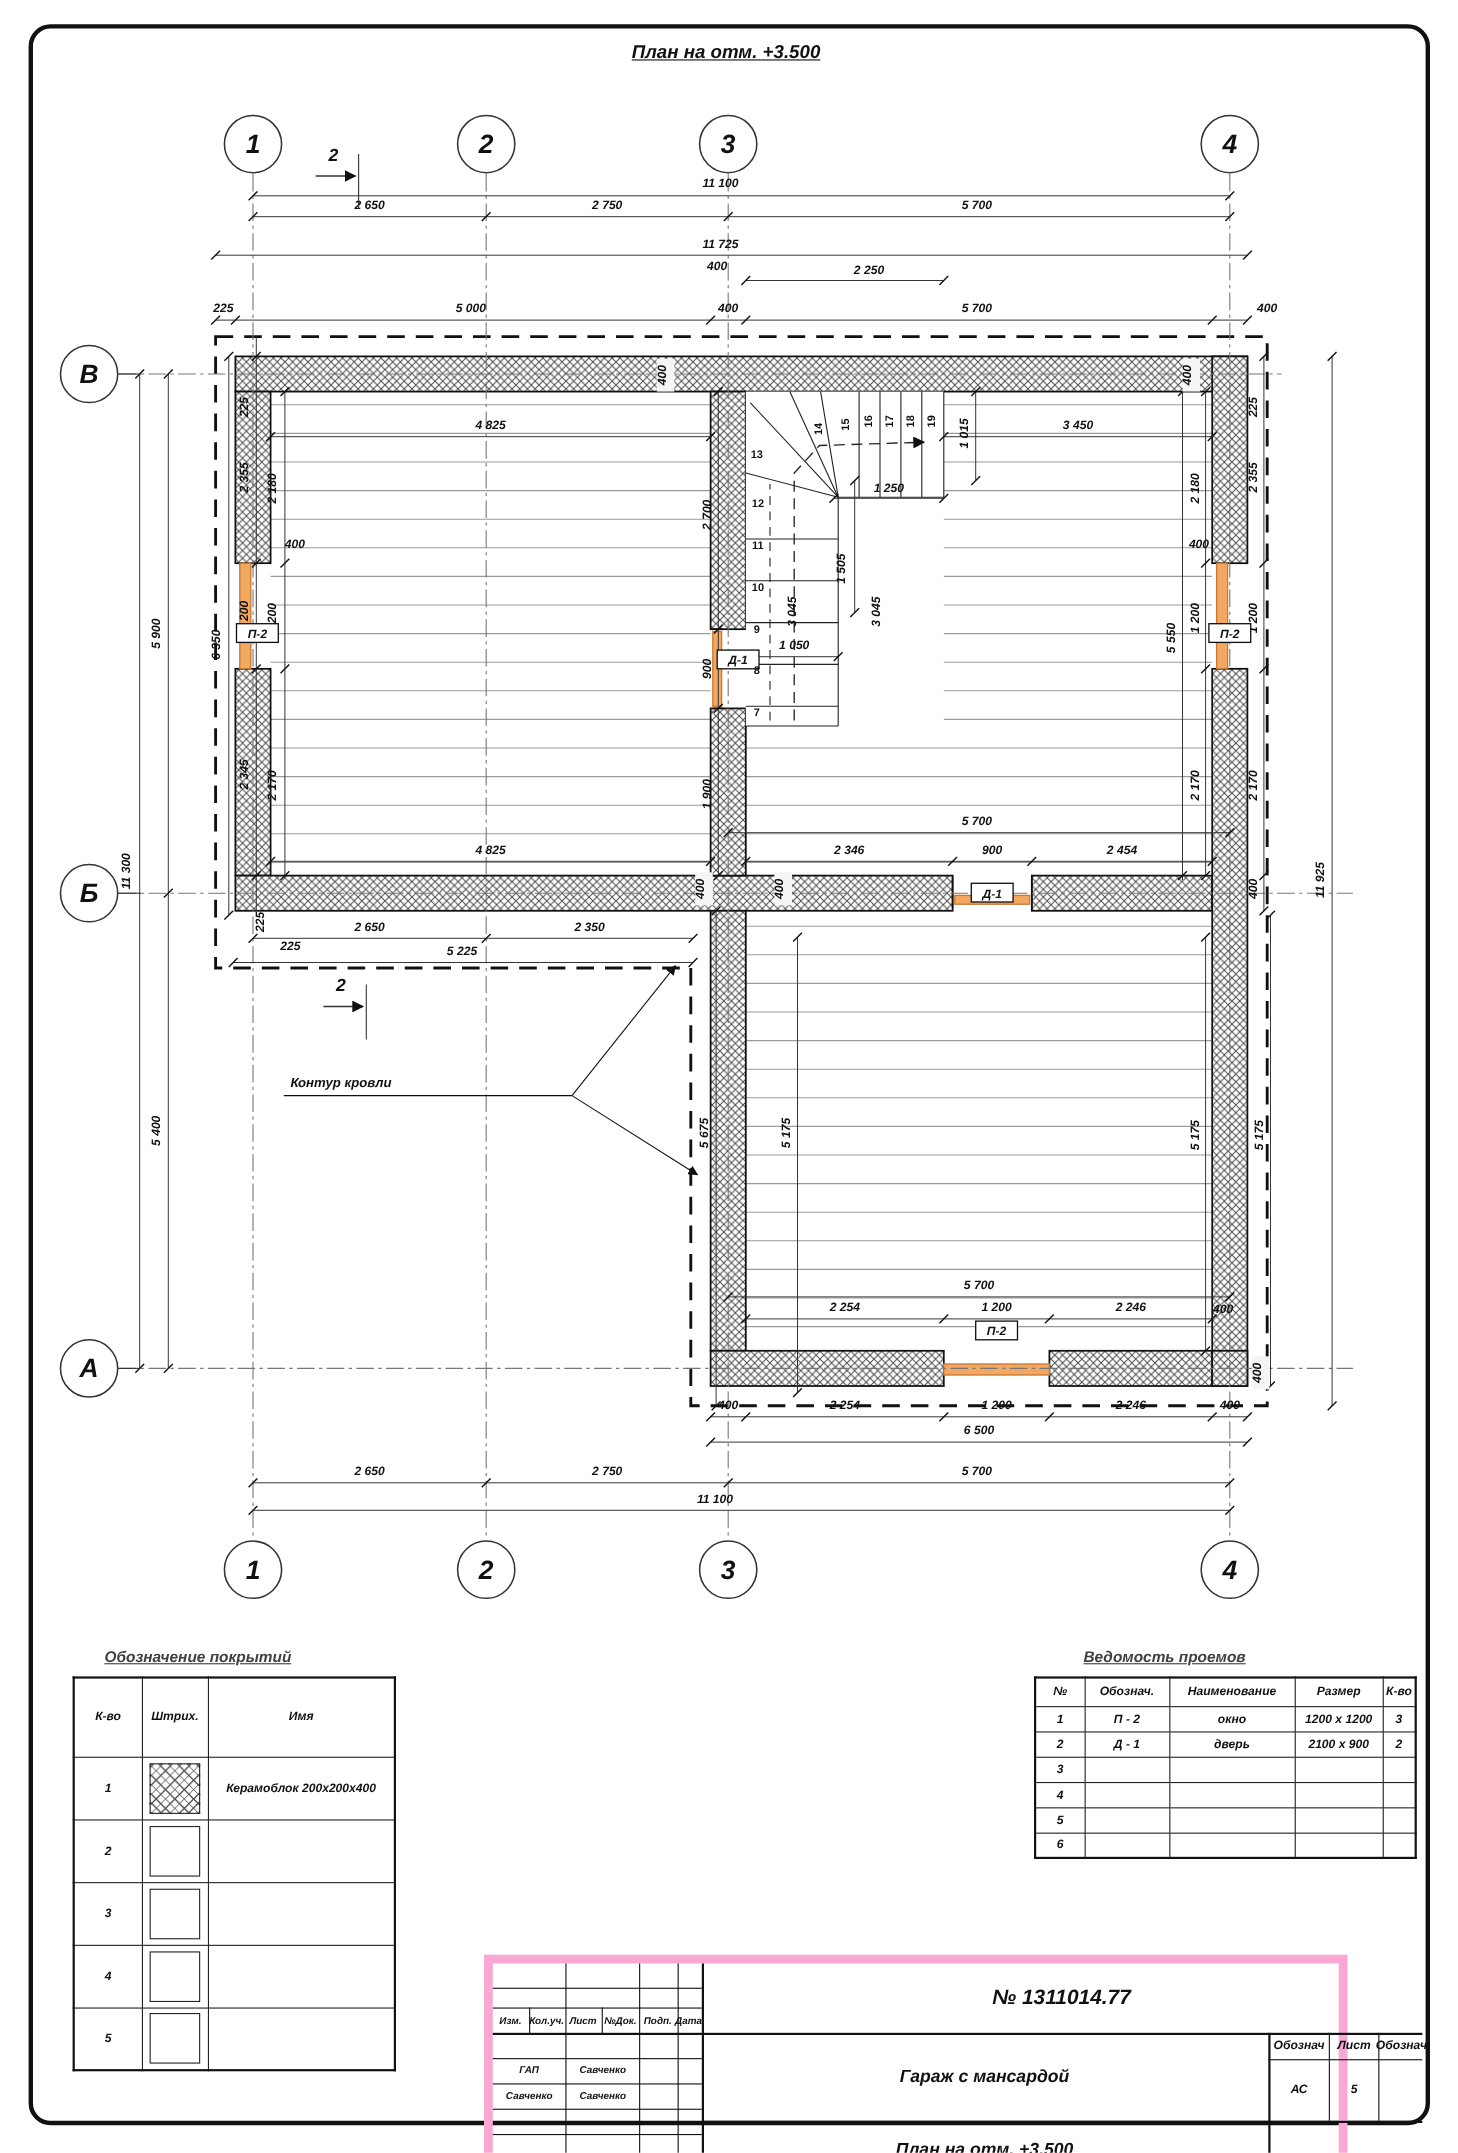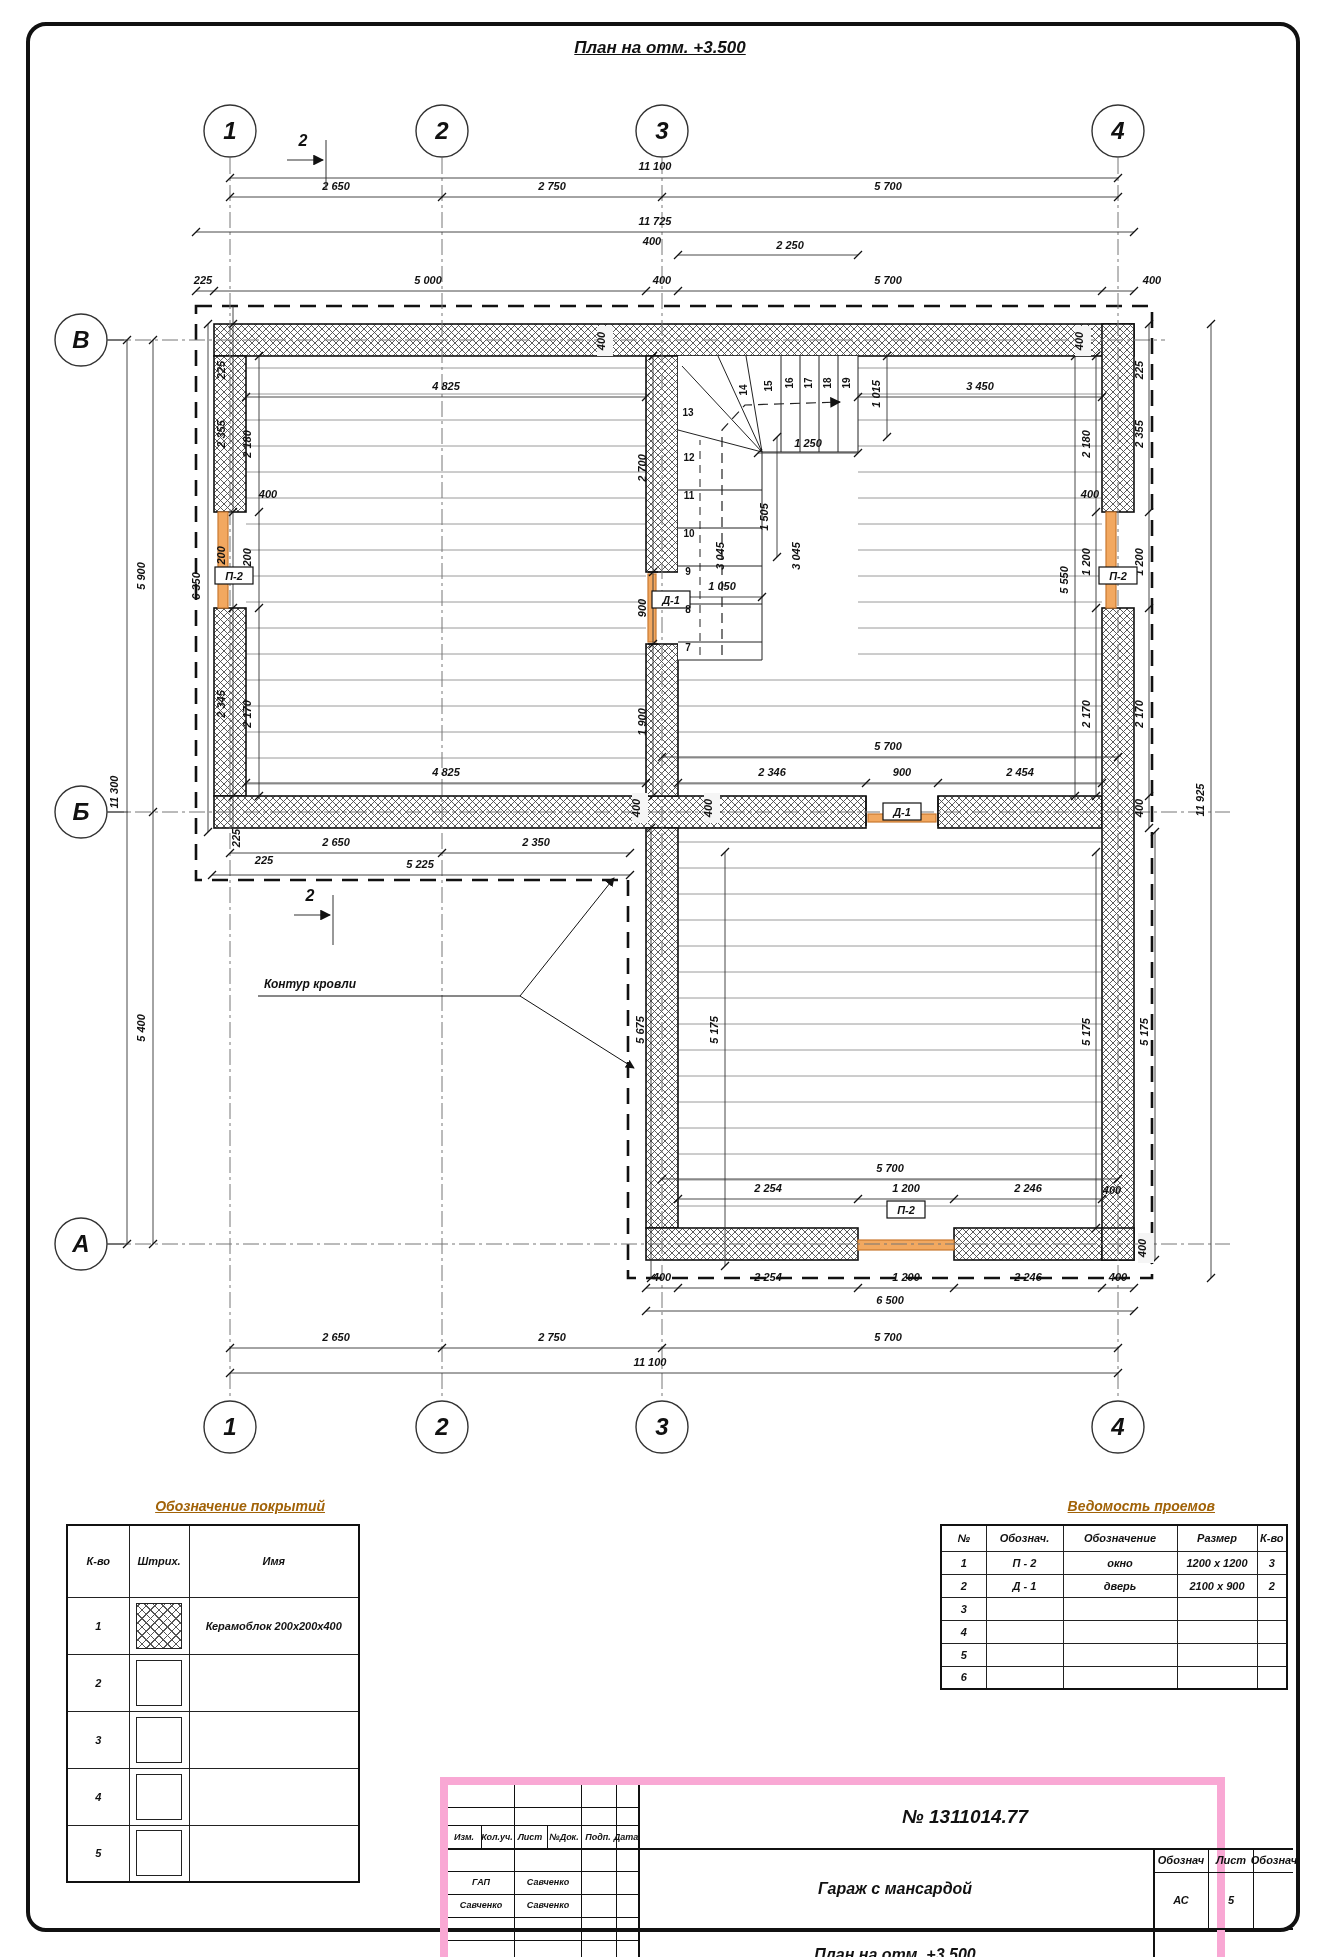--- a/index.html
+++ b/index.html
@@ -1,20 +1,20 @@
 <!DOCTYPE html>
 <html><head>
 <meta charset="utf-8">
 <style>
   html,body{margin:0;padding:0;background:#fff;}
   body{width:1325px;height:1957px;position:relative;font-family:"Liberation Sans",sans-serif;overflow:hidden;}
   #sheet{position:absolute;left:0;top:0;}
   .abs{position:absolute;}
   .title-main{font:italic bold 17px "Liberation Sans",sans-serif;text-decoration:underline;color:#111;text-align:center;}
-  .tbl-title{font:italic bold 14px "Liberation Sans",sans-serif;text-decoration:underline;color:#a16207;text-align:right;white-space:nowrap;}
+  .tbl-title{font:italic bold 14px "Liberation Sans",sans-serif;text-decoration:underline;color:#404040;text-align:left;white-space:nowrap;}
   table{border-collapse:collapse;table-layout:fixed;}
   td,th{border:1px solid #222;font:italic bold 11px "Liberation Sans",sans-serif;color:#111;text-align:center;vertical-align:middle;padding:0;overflow:hidden;}
   .legend-table,.open-table{border:2px solid #111;}
   .swatch{width:44px;height:44px;border:1px solid #222;margin:4px auto;}
   .swatch.hatched{background-image:repeating-linear-gradient(45deg,#555 0 1px,transparent 1px 6px),repeating-linear-gradient(-45deg,#555 0 1px,transparent 1px 6px);}
   .tb-line{position:absolute;background:#111;}
   .tb-text{position:absolute;font:italic bold 11px "Liberation Sans",sans-serif;color:#111;white-space:nowrap;transform:translate(-50%,-50%);}
   .tb-big{font:italic bold 19px "Liberation Sans",sans-serif;}
   .tb-med{font:italic bold 16px "Liberation Sans",sans-serif;}
   .tb-small{font:italic bold 9px "Liberation Sans",sans-serif;text-align:center;}
@@ -499,21 +499,21 @@
       <col style="width:45px">
       <col style="width:77px">
       <col style="width:114px">
       <col style="width:80px">
       <col style="width:30px">
     </colgroup>
   <thead>
     <tr style="height:26px">
       <th>№</th>
       <th>Обознач.</th>
-      <th>Обозначение</th>
+      <th>Наименование</th>
       <th>Размер</th>
       <th>К-во</th>
     </tr>
   </thead>
   <tbody id="openings-body">
       <tr style="height: 23px;">
         <td>1</td>
         <td>П - 2</td>
         <td>окно</td>
         <td>1200 х 1200</td>

